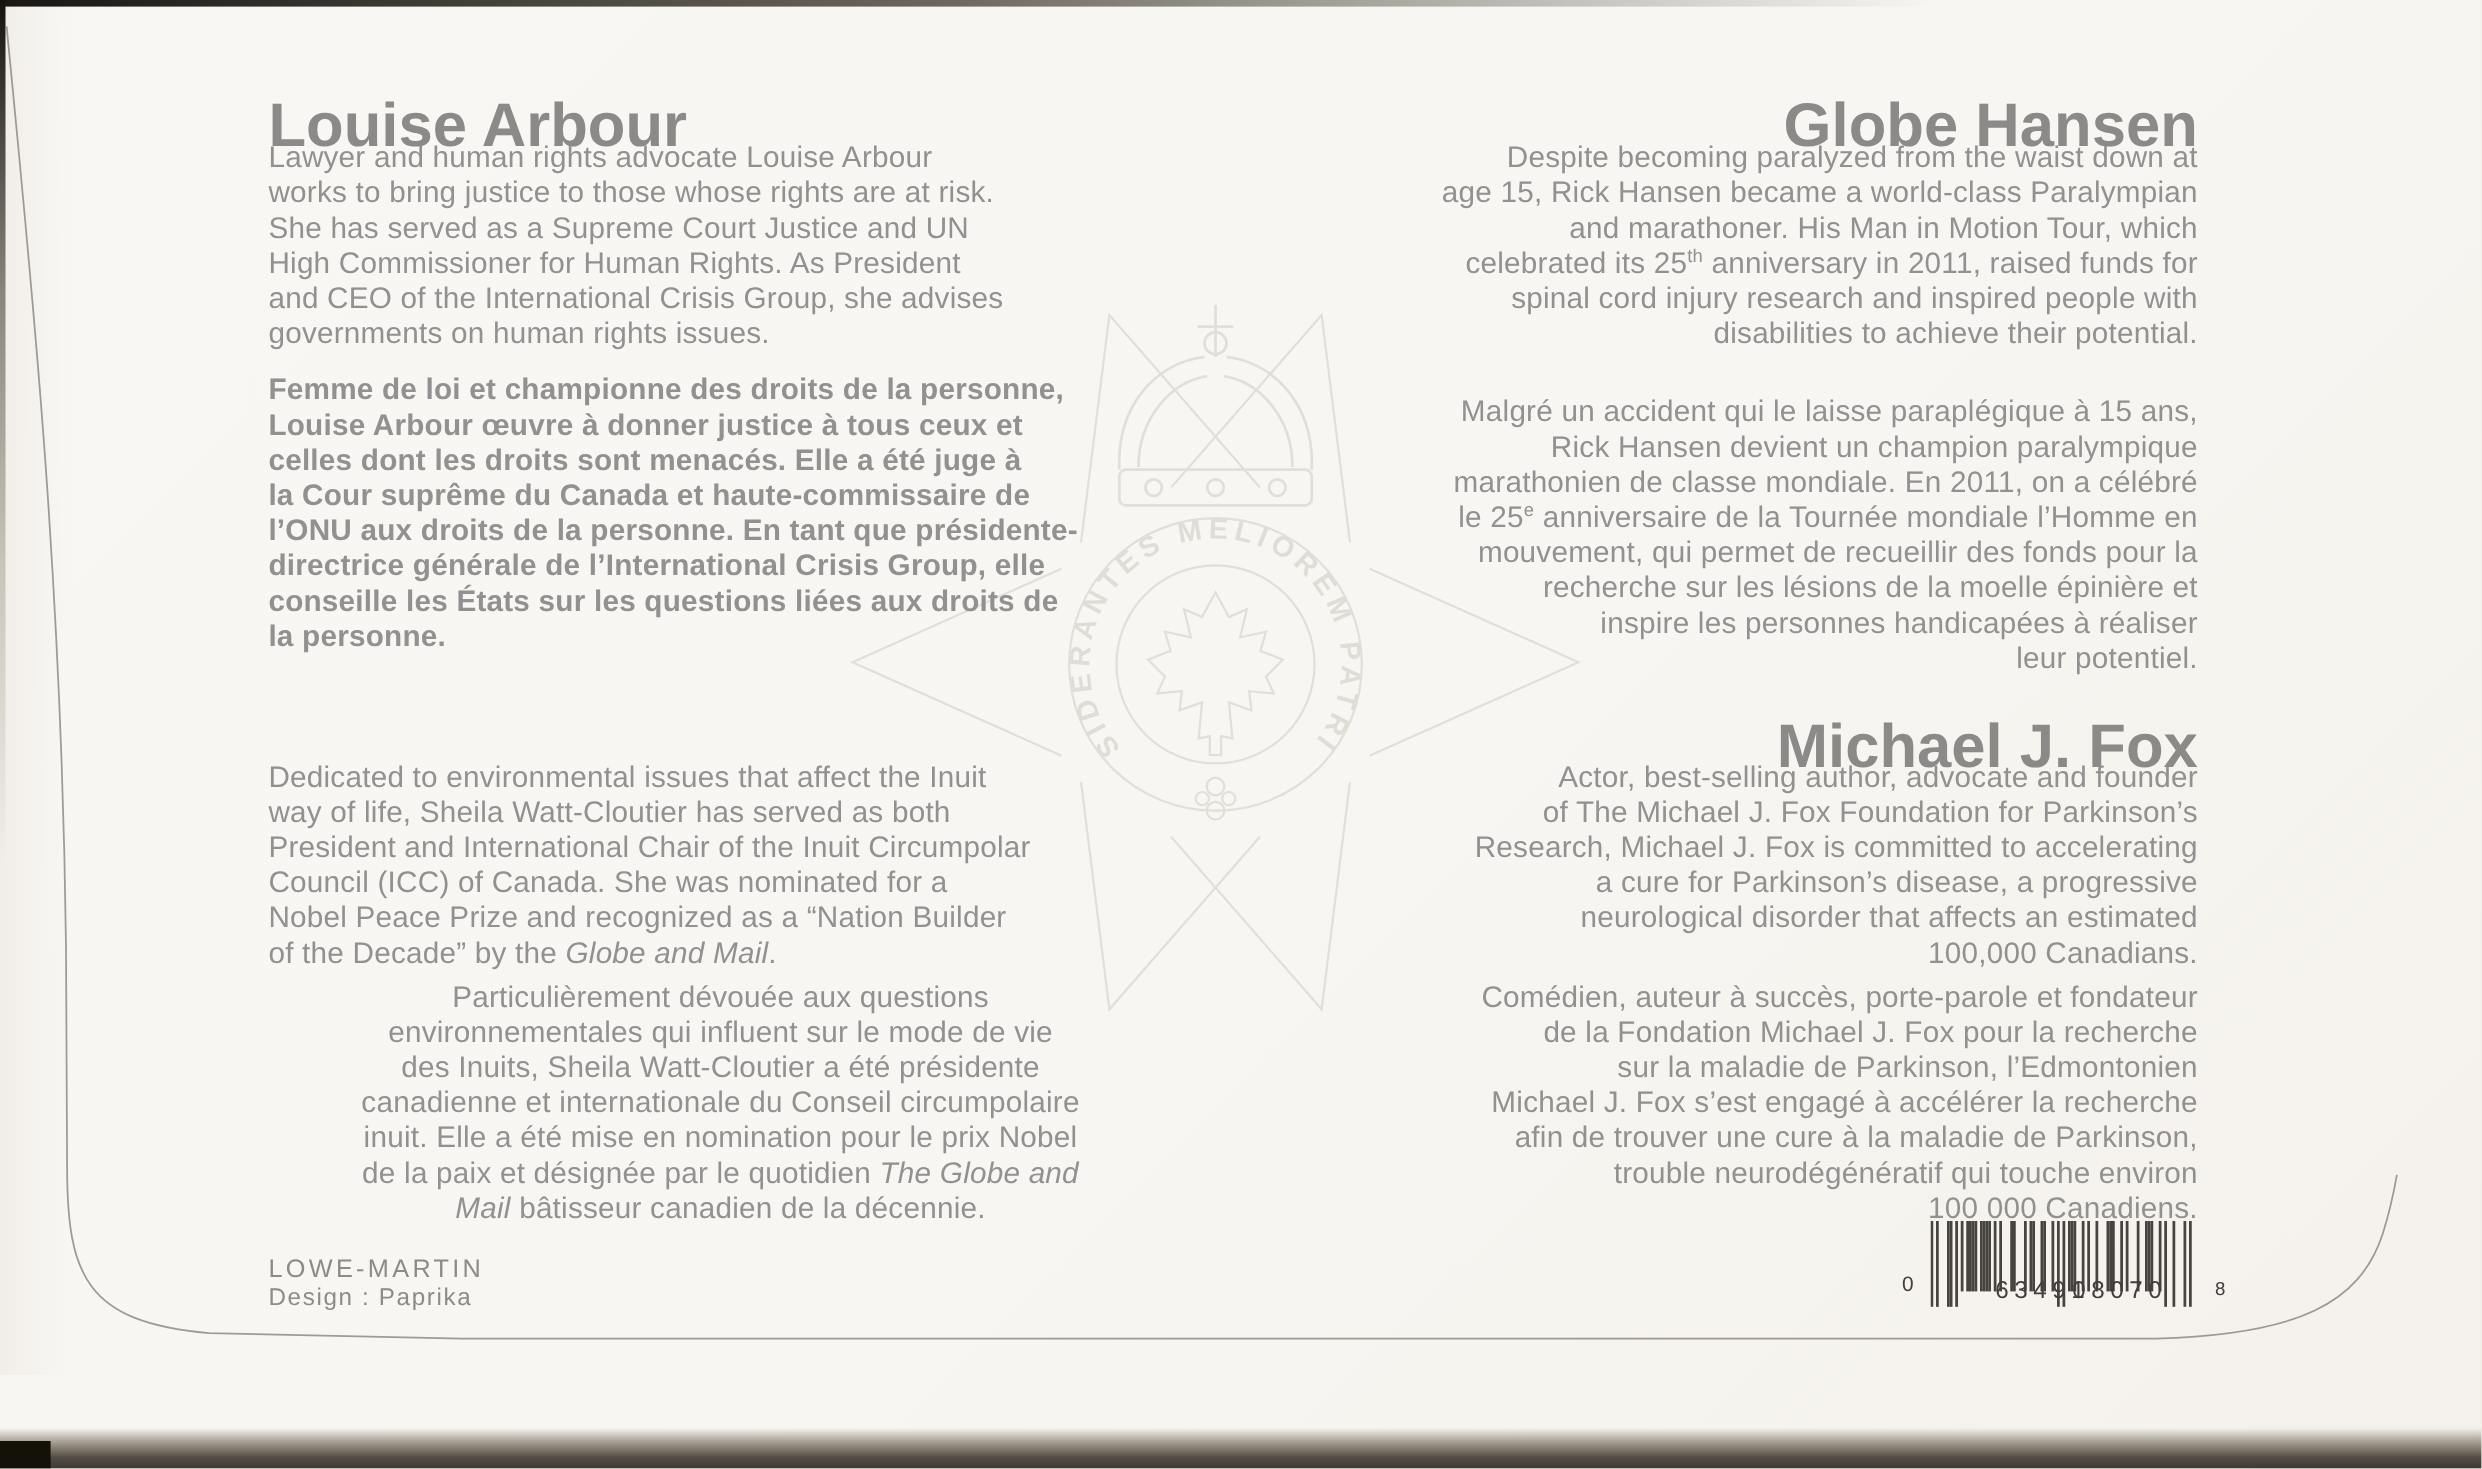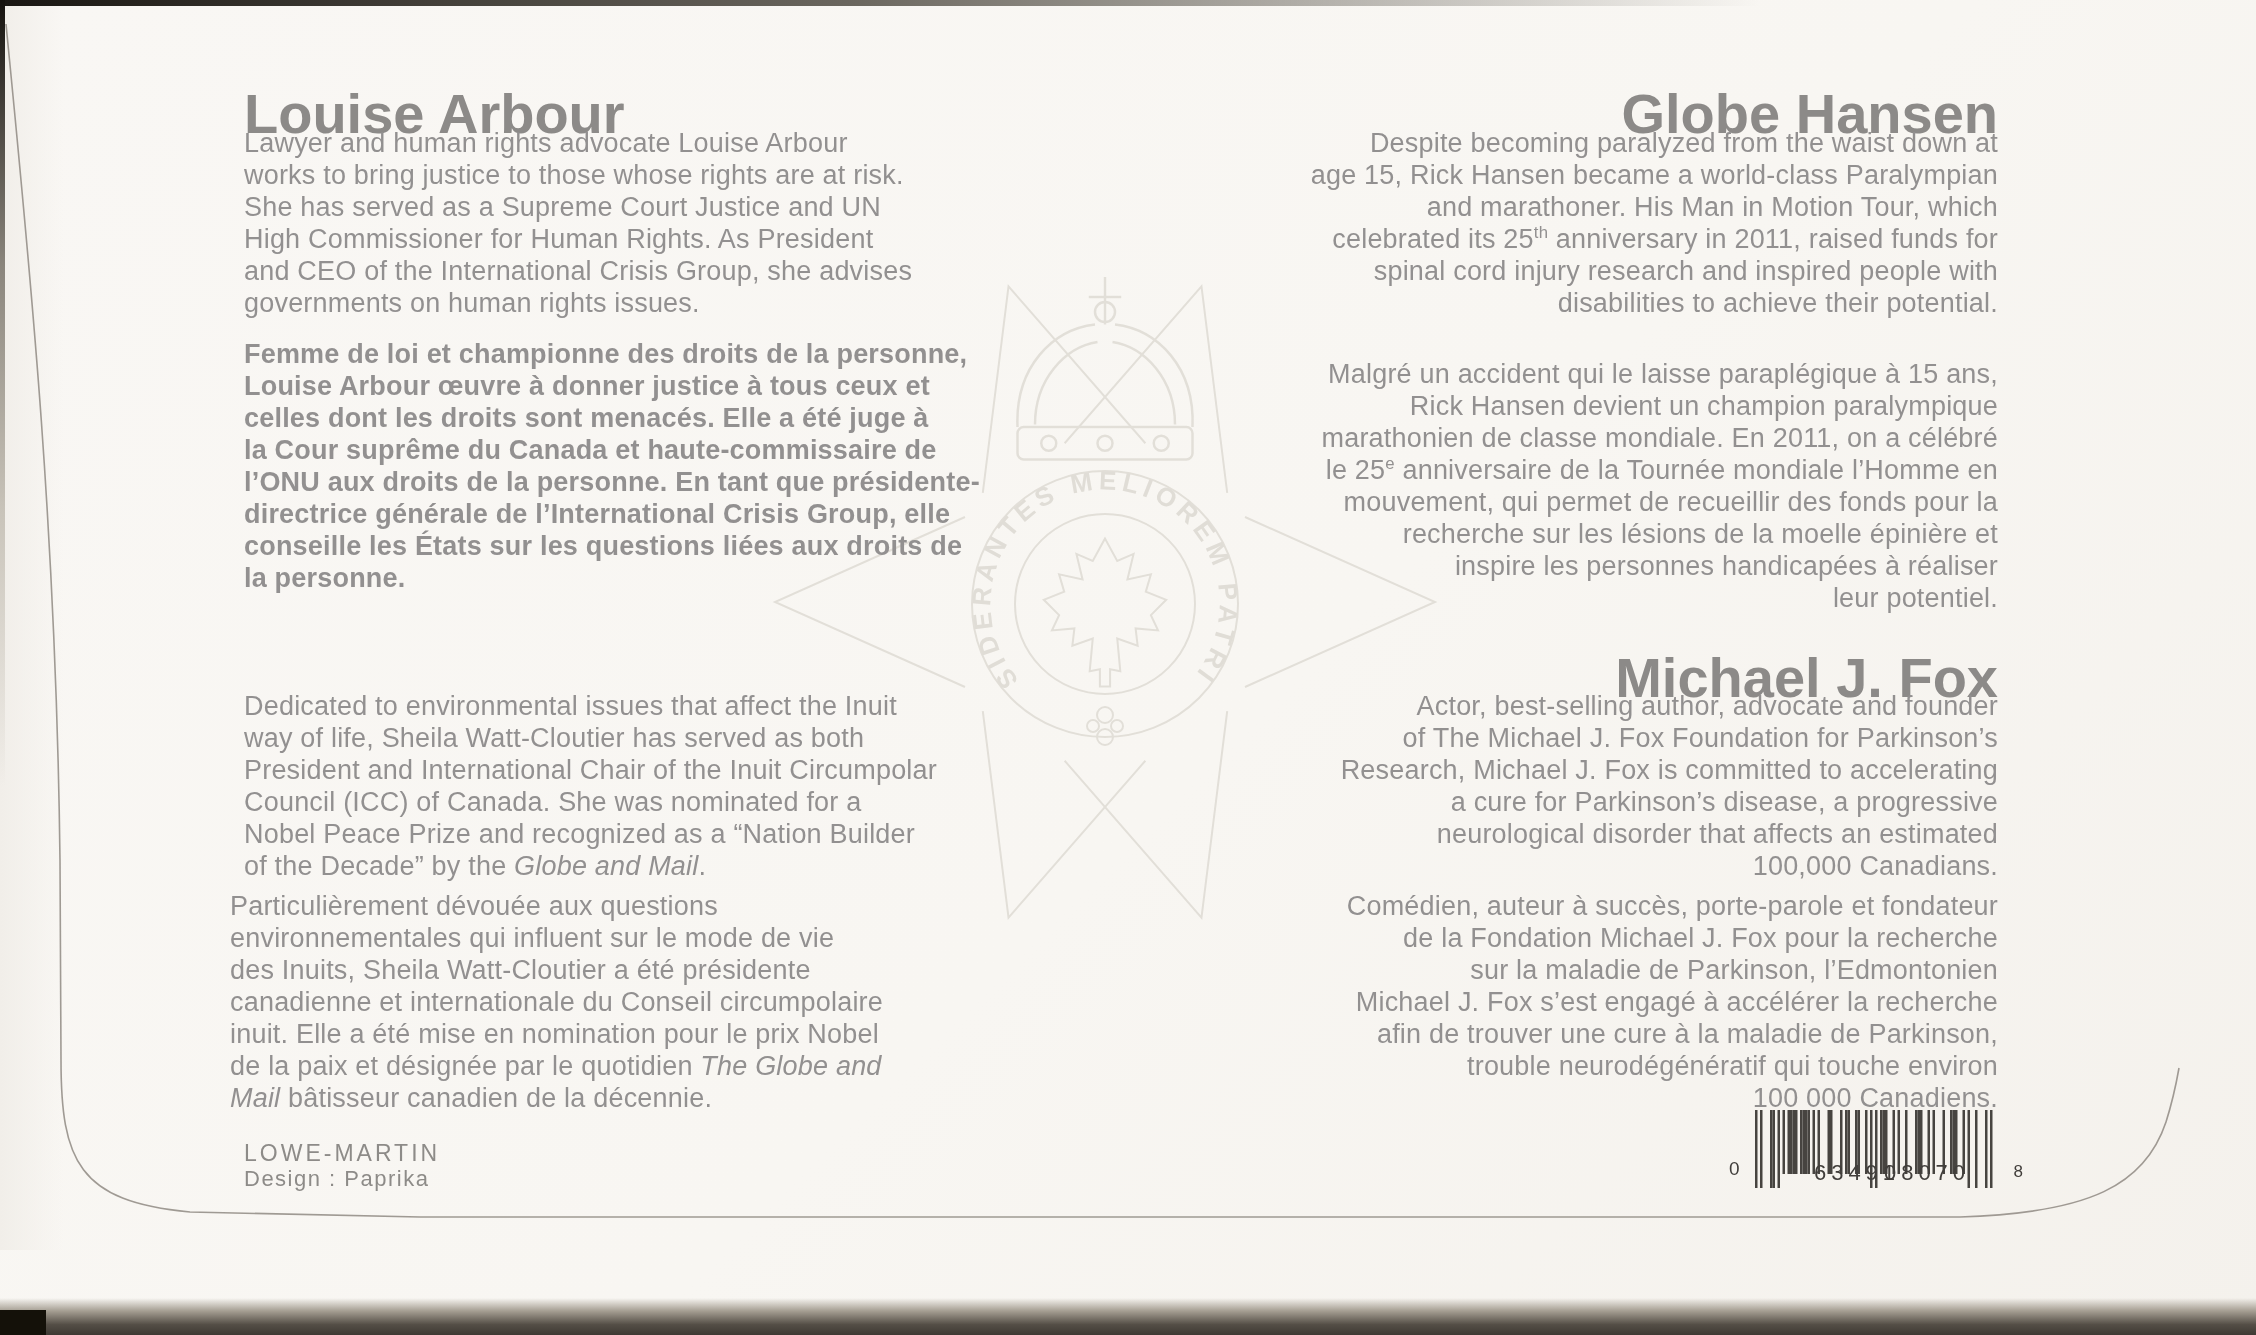--- a/index.html
+++ b/index.html
@@ -139,21 +139,21 @@
 directrice générale de l’International Crisis Group, elle
 conseille les États sur les questions liées aux droits de
 la personne.</div>
 
   <div class="para" style="left:244px;top:690px;">Dedicated to environmental issues that affect the Inuit
 way of life, Sheila Watt-Cloutier has served as both
 President and International Chair of the Inuit Circumpolar
 Council (ICC) of Canada. She was nominated for a
 Nobel Peace Prize and recognized as a “Nation Builder
 of the Decade” by the <i>Globe and Mail</i>.</div>
-  <div class="para" style="left:230px;top:890px;">Particulièrement dévouée aux questions
+  <div class="para" style="left:260px;top:890px;text-align:center;">Particulièrement dévouée aux questions
 environnementales qui influent sur le mode de vie
 des Inuits, Sheila Watt-Cloutier a été présidente
 canadienne et internationale du Conseil circumpolaire
 inuit. Elle a été mise en nomination pour le prix Nobel
 de la paix et désignée par le quotidien <i>The Globe and</i>
 <i>Mail</i> bâtisseur canadien de la décennie.</div>
 
   <h1 class="heading align-r" style="left:1208px;top:48px;">Globe Hansen</h1>
   <div class="para align-r" style="left:1208px;top:127px;">Despite becoming paralyzed from the waist down at
 age 15, Rick Hansen became a world-class Paralympian

